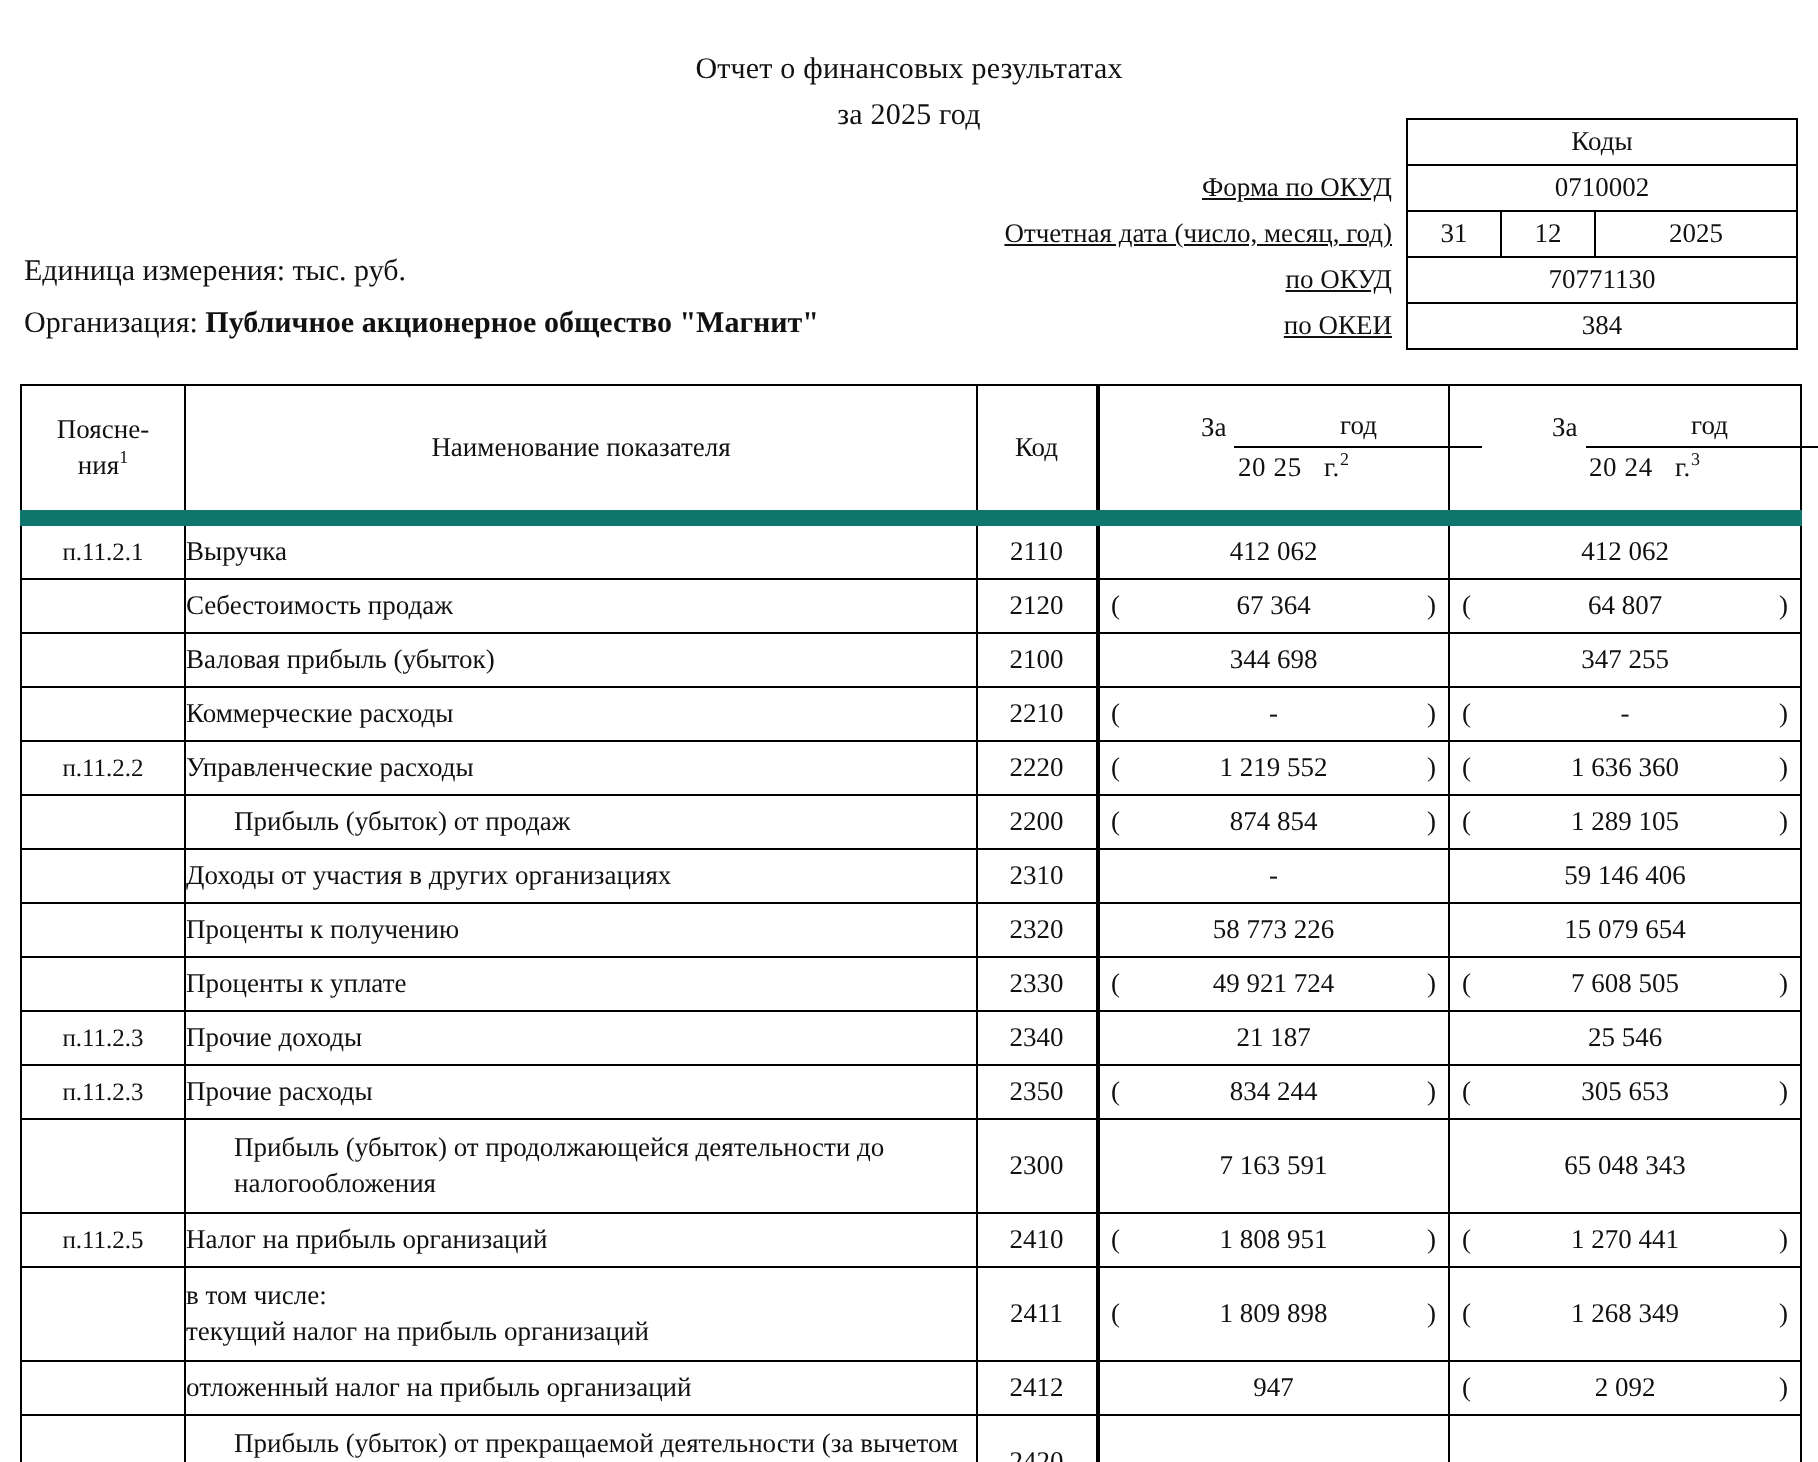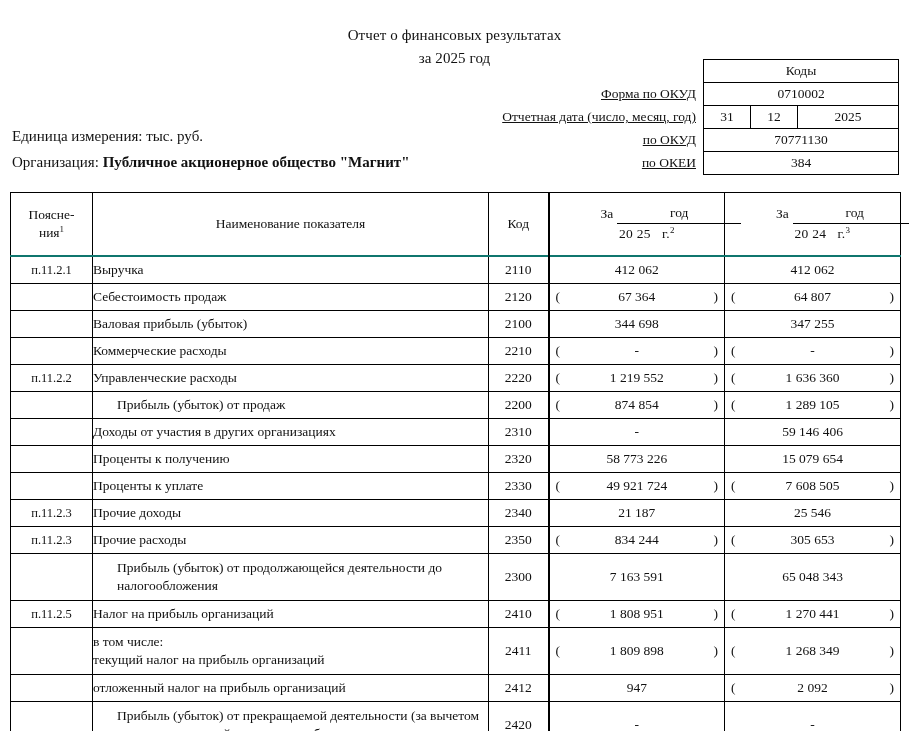--- a/index.html
+++ b/index.html
@@ -171,21 +171,21 @@
     top: 50%;
     transform: translateY(-50%);
   }
   tr.r-normal td { height: 26px; }
   tr.r-tall td   { height: 46px; }
 
   
   table.fin tr td.val.first-val,
   table.fin thead th.first-val { border-left: 2px solid #000; }
   table.fin tbody tr:last-child td { border-bottom: 2.5px solid #000; }
-  table.fin tbody tr:first-child td { border-top: 2px solid #0f766e; }
+  table.fin tbody tr:first-child td { border-top: 8px solid #0f766e; }
   table.fin { border: 1.6px solid #000; }
 
   .two-line { line-height: 1.35; }
 </style>
 </head>
 <body>
 
 <div class="doc-title">
   <div>Отчет о финансовых результатах</div>
   <div class="line2">за 2025 год</div>

